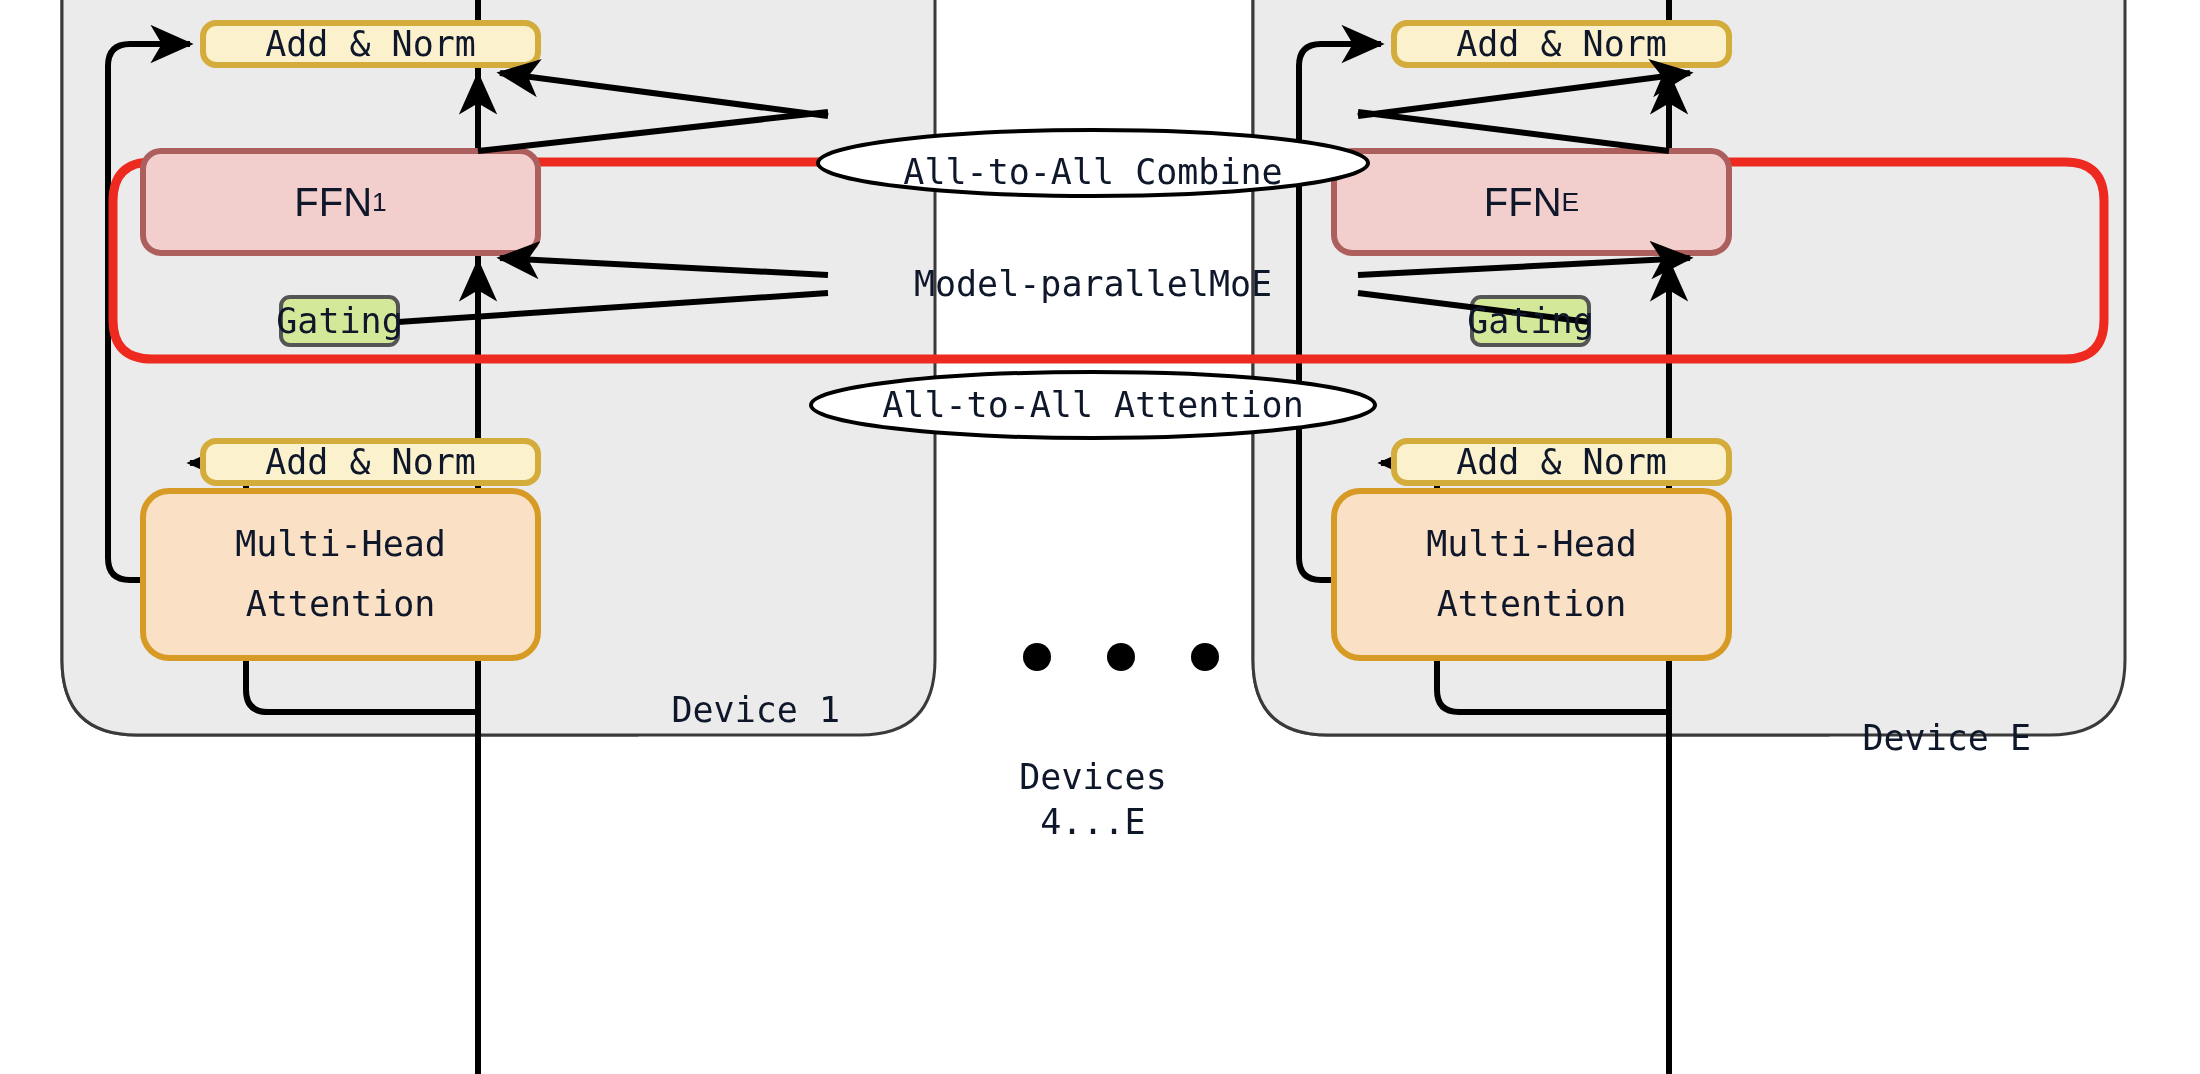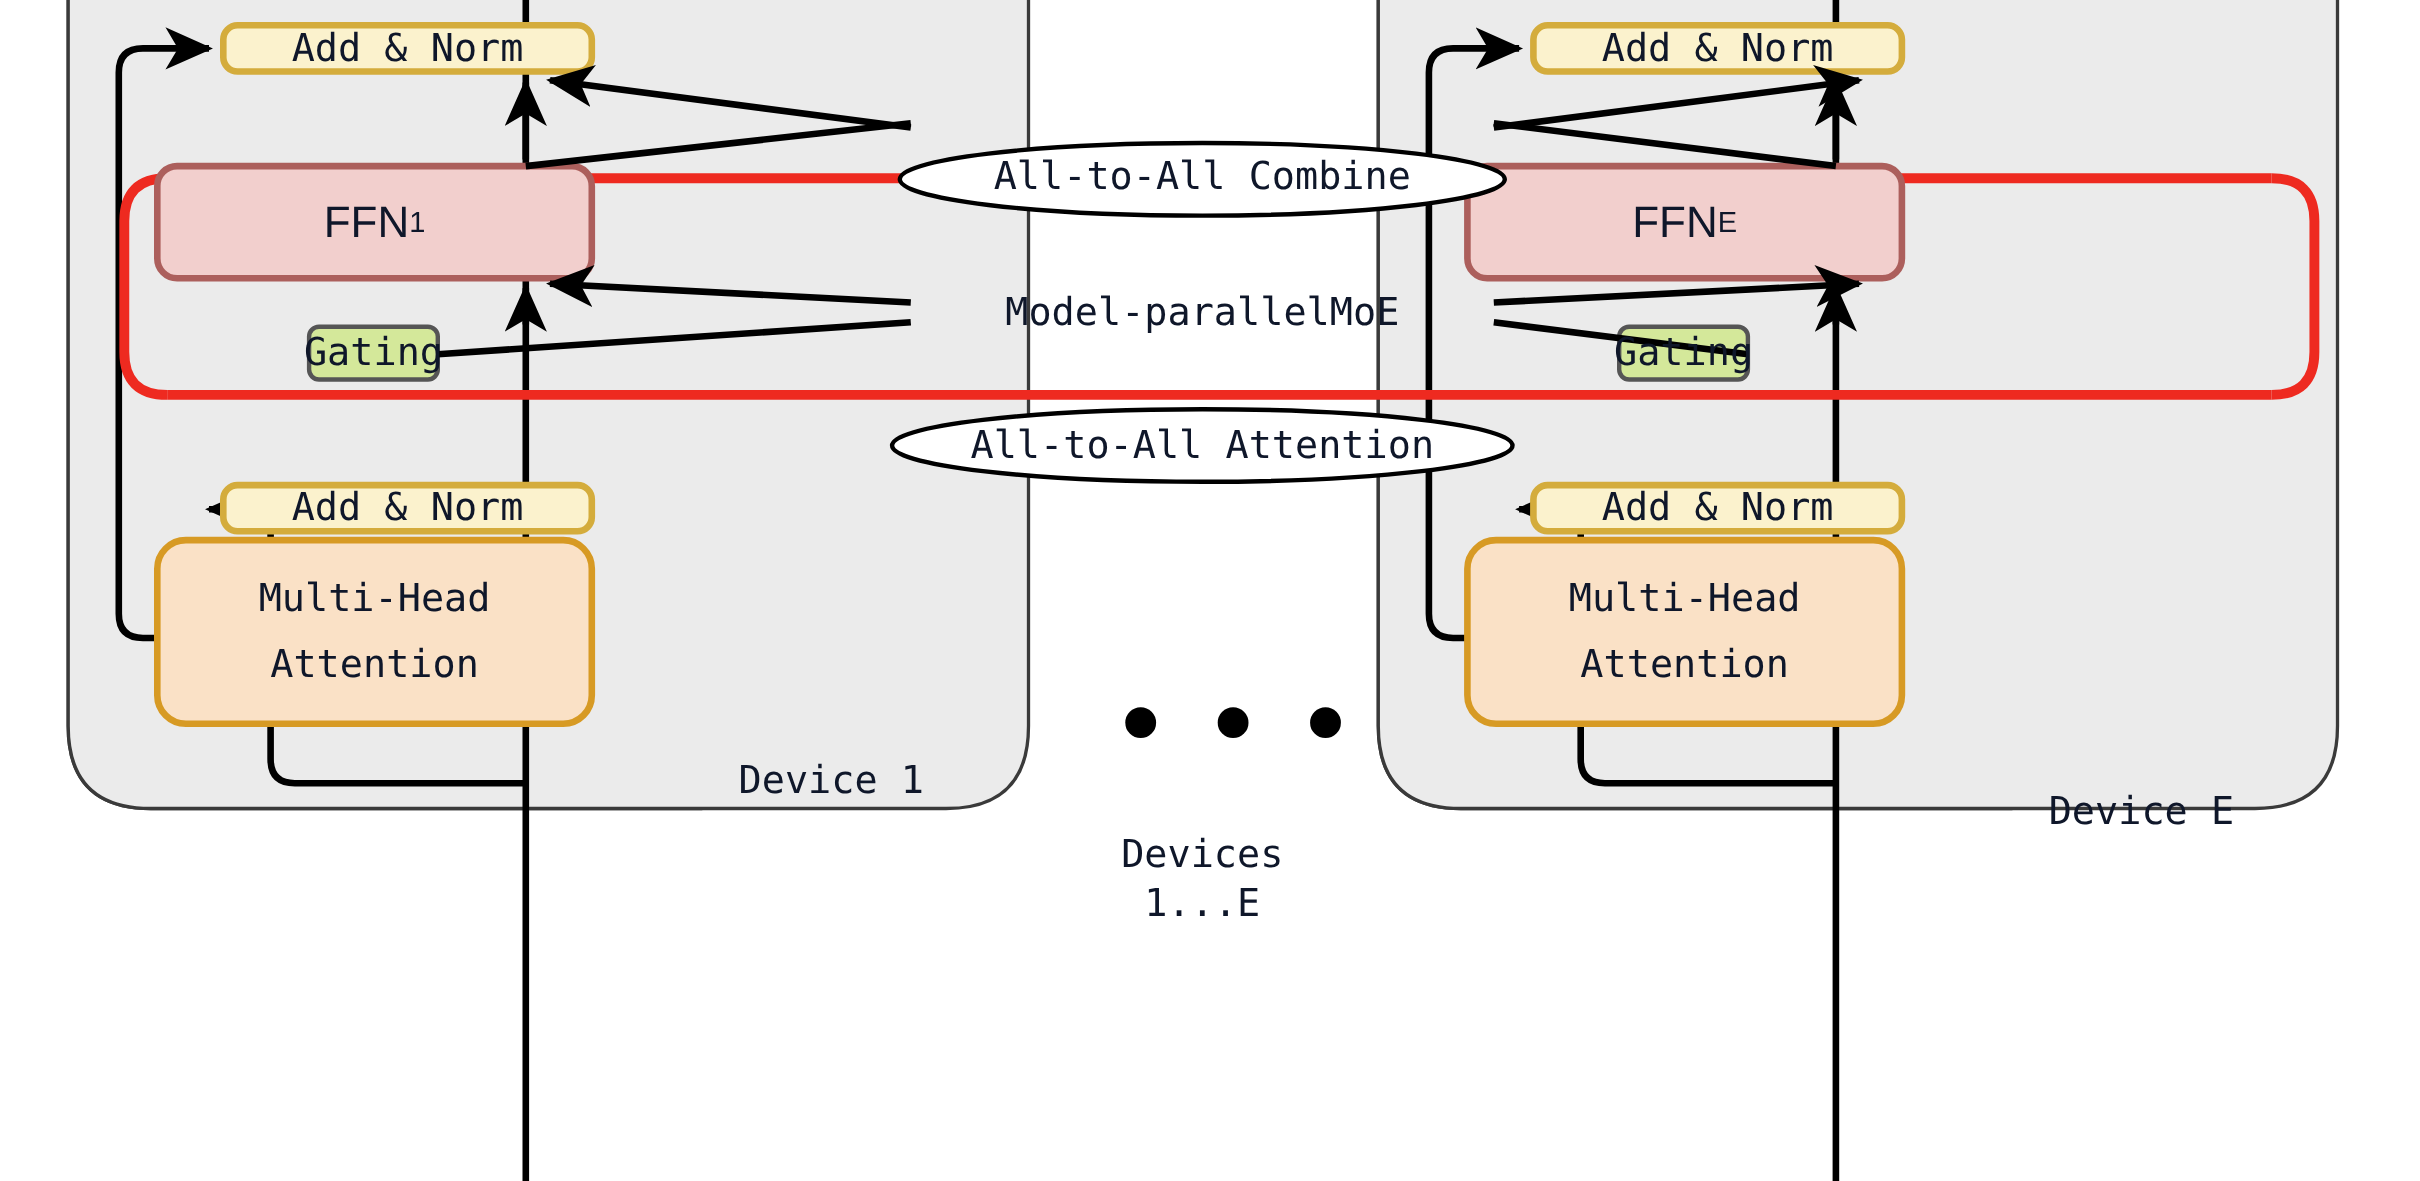--- a/index.html
+++ b/index.html
@@ -169,27 +169,27 @@
 
   <div class="box-label mono addnorm-label" style="left:1394px; top:441px; width:335px; height:42px;">Add &amp; Norm</div>
 
   <div class="box-label mono mha-label" style="left:1334px; top:491px; width:395px; height:167px; flex-direction:column;">
     <span>Multi-Head</span>
     <span>Attention</span>
   </div>
 
   <div class="box-label mono device-label" style="left:1791px; top:674px; width:240px; height:40px; justify-content:flex-end;margin-top:44px;">Device E</div>
 
-  <div class="box-label mono ellipse-label" style="left:818px; top:141px; width:550px; height:40px;">All-to-All Combine</div>
+  <div class="box-label mono ellipse-label" style="left:818px; top:152px; width:550px; height:40px;">All-to-All Combine</div>
 
   <div class="box-label mono ellipse-label" style="left:811px; top:385px; width:564px; height:40px;">All-to-All Attention</div>
 
   <div class="box-label mono center-label" style="left:893px; top:240px; width:400px; height:90px; flex-direction:row;">
     <span>Model-parallel</span>
     <span>MoE</span>
   </div>
 
   <div class="box-label mono center-label" style="left:943px; top:750px; width:300px; height:100px; flex-direction:column;">
     <span>Devices</span>
-    <span>1...E</span>
+    <span>4...E</span>
   </div>
 
 </div>
 
 </body></html>

